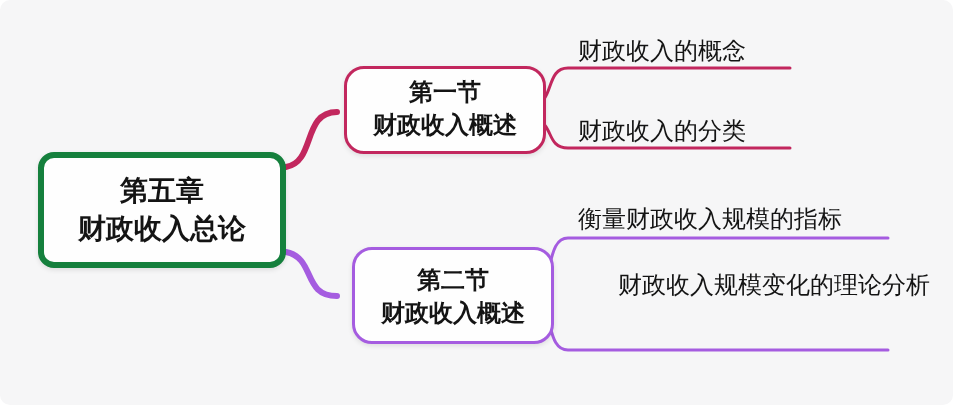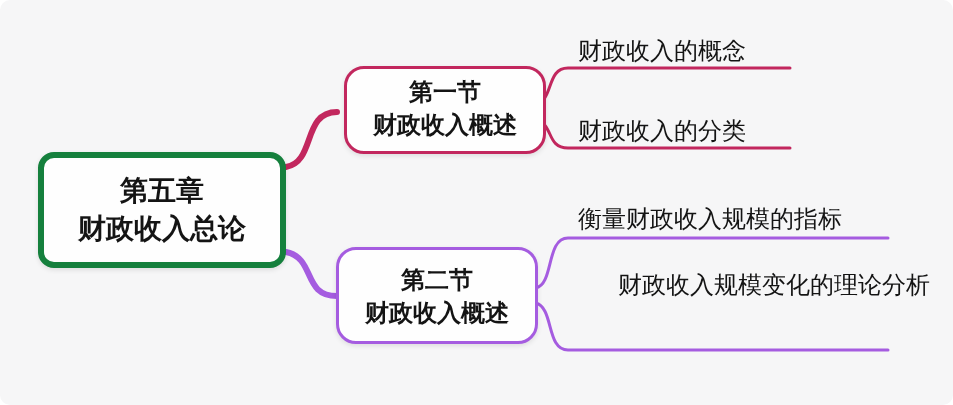--- a/index.html
+++ b/index.html
@@ -54,21 +54,21 @@
     border-radius: 20px;
   }
   .branch-node-1 {
     left: 344px;
     top: 66px;
     height: 88px;
     border: 3px solid #c2275e;
     font-family: Liberation Mono, monospace;
   }
   .branch-node-2 {
-    left: 336px;
+    left: 352px;
     top: 247px;
     height: 97px;
     border: 3px solid #a55ce0;
   }
   .child-label {
     position: absolute;
     z-index: 1;
     font-size: 24px;
     line-height: 34px;
     color: #141414;

